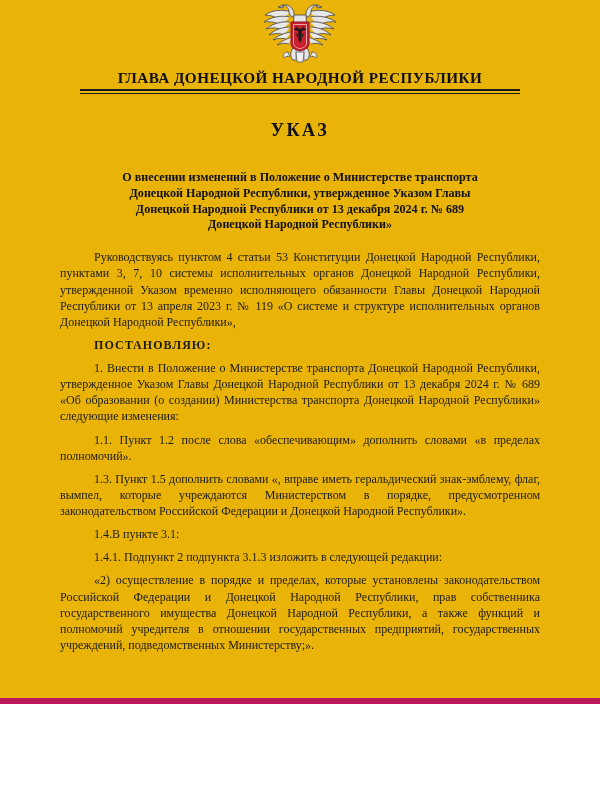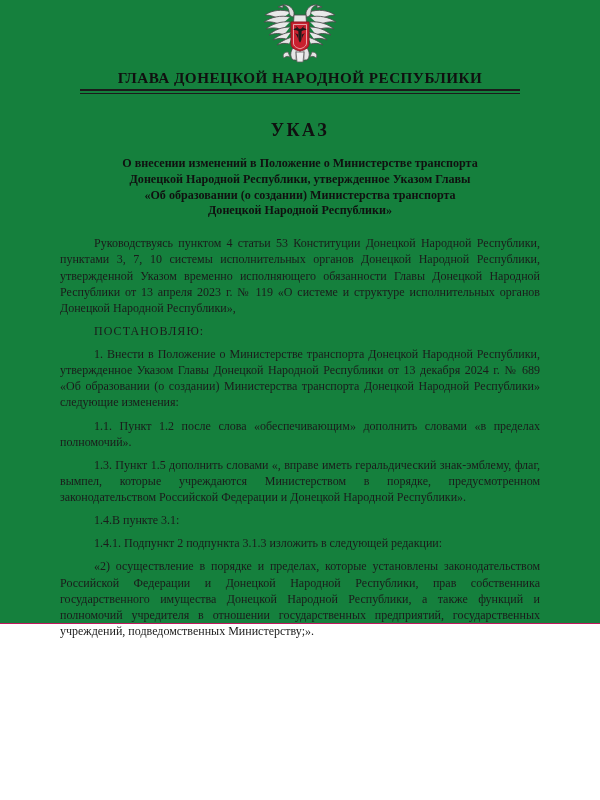--- a/index.html
+++ b/index.html
@@ -11,25 +11,25 @@
   body {
     width: 600px;
     height: 800px;
     overflow: hidden;
     font-family: "Liberation Serif", "DejaVu Serif", serif;
     color: #1b1b1b;
   }
   .page {
     position: relative;
     width: 600px;
-    height: 624px;
-    background: #15803d;
+    height: 704px;
+    background: #eab308;
     box-sizing: border-box;
     padding: 0 60px;
-    border-bottom: 1px solid #be185d;
+    border-bottom: 6px solid #be185d;
   }
 
   
   .emblem-wrap {
     display: flex;
     justify-content: center;
     align-items: flex-start;
     padding-top: 2px;
     height: 66px;
   }
@@ -63,21 +63,21 @@
     font-size: 18px;
     letter-spacing: 2.6px;
     margin-top: 26px;
     color: #101010;
   }
   .doc-title {
     text-align: center;
     font-weight: bold;
     font-size: 12.1px;
     line-height: 1.31;
-    margin-top: 15px;
+    margin-top: 29px;
     color: #101010;
     padding: 0 6px;
   }
   .doc-title div { white-space: nowrap; }
 
   
   .body-block { margin-top: 16px; }
 
   p.para {
     margin: 0;
@@ -87,21 +87,21 @@
     line-height: 1.345;
     text-indent: 34px;
     color: #1b1b1b;
     hyphens: none;
   }
   p.para + p.para { margin-top: 7px; }
 
   p.tight { margin-top: 3px; }
 
   .resolve {
-    font-weight: normal;
+    font-weight: bold;
     font-size: 13.6px;
     letter-spacing: 1.05px;
     margin: 17px 0 0 0;
     text-indent: 0;
     color: #101010;
   }
   .after-resolve { margin-top: 13px; }
 </style>
 </head>
 <body>
@@ -165,21 +165,21 @@
   </div>
 
   <div class="header-title">ГЛАВА ДОНЕЦКОЙ НАРОДНОЙ РЕСПУБЛИКИ</div>
   <div class="header-rule"></div>
 
   <div class="doc-kind">УКАЗ</div>
 
   <div class="doc-title">
     <div>О внесении изменений в Положение о Министерстве транспорта</div>
     <div>Донецкой Народной Республики, утвержденное Указом Главы</div>
-    <div>«Об образовании (о создании) Министерства транспорта</div>
+    <div>Донецкой Народной Республики от 13 декабря 2024 г. № 689</div>
     <div>Донецкой Народной Республики»</div>
   </div>
 
   <div class="body-block">
 
     <p class="para">Руководствуясь пунктом 4 статьи 53 Конституции Донецкой Народной Республики, пунктами 3, 7, 10 системы исполнительных органов Донецкой Народной Республики, утвержденной Указом временно исполняющего обязанности Главы Донецкой Народной Республики от 13 апреля 2023 г. № 119 «О системе и структуре исполнительных органов Донецкой Народной Республики»,</p>
 
     <p class="para resolve">ПОСТАНОВЛЯЮ:</p>
 
     <p class="para after-resolve">1. Внести в Положение о Министерстве транспорта Донецкой Народной Республики, утвержденное Указом Главы Донецкой Народной Республики от 13 декабря 2024 г. № 689 «Об образовании (о создании) Министерства транспорта Донецкой Народной Республики» следующие изменения:</p>

